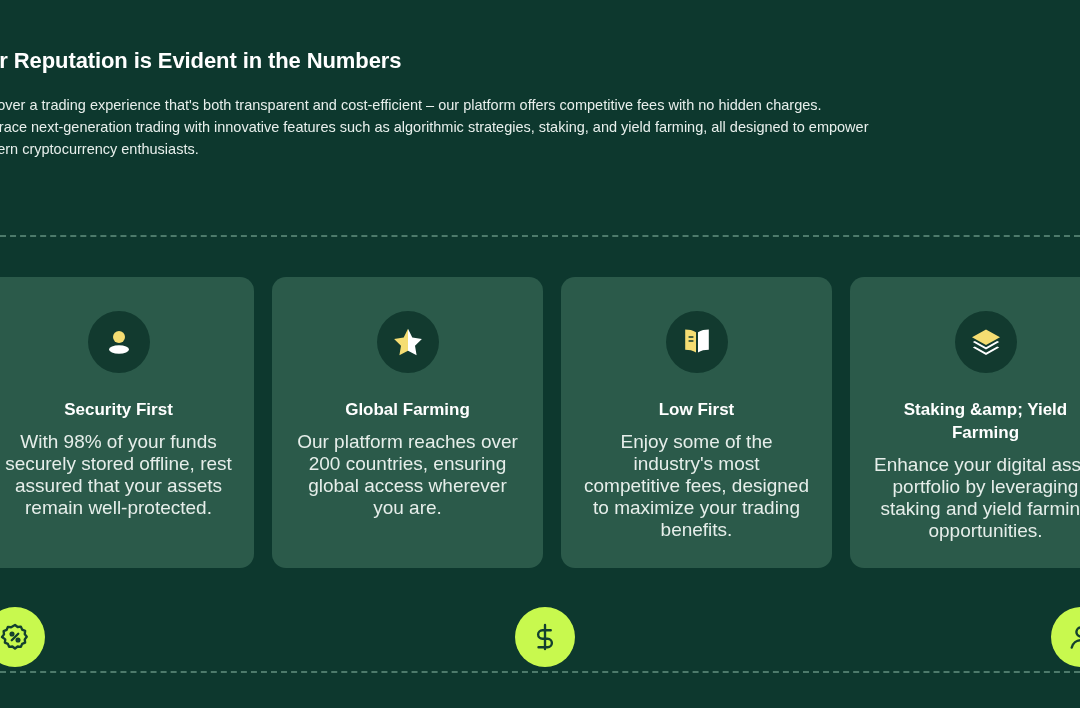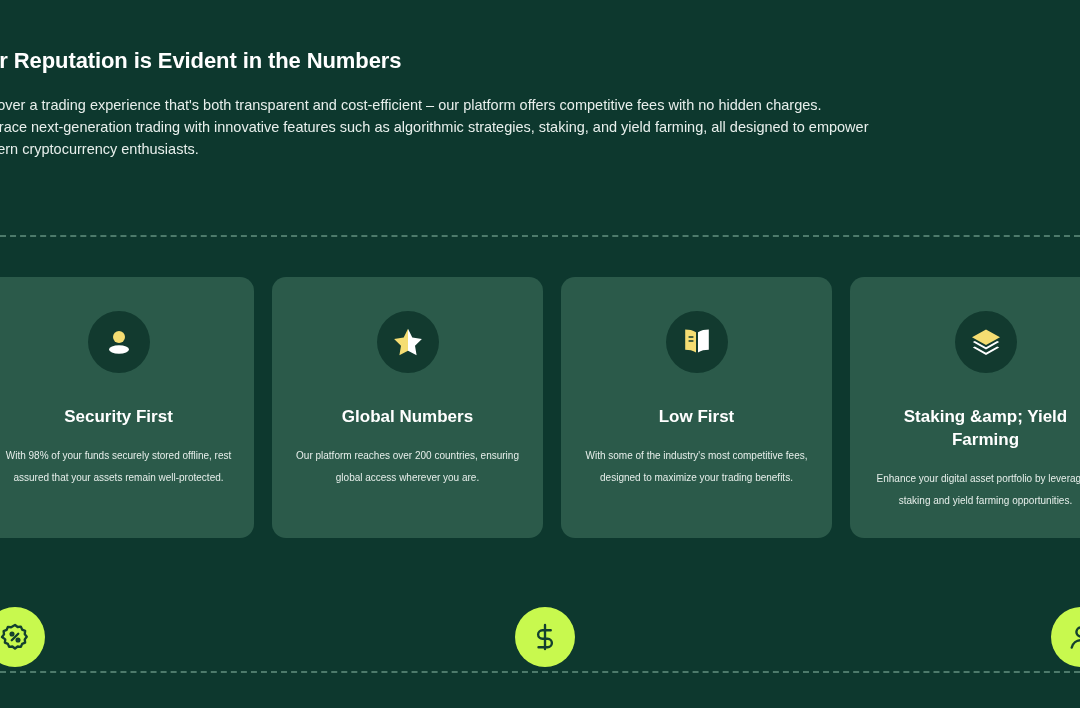--- a/index.html
+++ b/index.html
@@ -86,31 +86,31 @@
     width: 62px;
     height: 62px;
     border-radius: 50%;
     background: #123a2f;
     display: flex;
     align-items: center;
     justify-content: center;
     flex: none;
   }
   .card-title {
-    margin: 7px;
+    margin: 0;
     padding-top: 25px;
     font-size: 17px;
     line-height: 23px;
     font-weight: bold;
     color: #ffffff;
   }
   .card-desc {
     margin: 0;
     padding-top: 10px;
-    font-size: 10px;
+    font-size: 19px;
     line-height: 22px;
     color: #e6eeea;
   }
 
   
   .badges {
     position: absolute;
     top: 607px;
     left: 0;
     width: 1080px;
@@ -165,35 +165,35 @@
                 <rect x="0" y="0" width="16" height="32"></rect>
               </clipPath>
             <clipPath id="rightHalf">
                 <rect x="16" y="0" width="16" height="32"></rect>
               </clipPath>
           </defs>
           <path id="starPath" d="M16 2.8l4.3 8.7 9.6 1.4-6.9 6.8 1.6 9.6-8.6-4.5-8.6 4.5 1.6-9.6-6.9-6.8 9.6-1.4z" fill="#f5dd72" clip-path="url(#leftHalf)"></path>
           <path d="M16 2.8l4.3 8.7 9.6 1.4-6.9 6.8 1.6 9.6-8.6-4.5-8.6 4.5 1.6-9.6-6.9-6.8 9.6-1.4z" fill="#ffffff" clip-path="url(#rightHalf)"></path>
         </svg>
       </span>
-      <h3 class="card-title">Global Numbers</h3>
+      <h3 class="card-title">Global Farming</h3>
       <p class="card-desc">Our platform reaches over 200 countries, ensuring global access wherever you are.</p>
     </div>
 
     <div class="card">
       <span class="card-icon-wrap">
         <svg width="32" height="30" viewBox="0 0 32 30">
           <path d="M15 5.2C11.8 3.3 8.2 2.6 4.2 2.6v20.2c4 0 7.6 0.7 10.8 2.6z" fill="#f5dd72"></path>
           <path d="M17 5.2c3.2-1.9 6.8-2.6 10.8-2.6v20.2c-4 0-7.6 0.7-10.8 2.6z" fill="#ffffff"></path>
           <rect x="7.4" y="9.2" width="5.2" height="1.5" rx="0.7" fill="#123a2f"></rect>
           <rect x="7.4" y="13.2" width="5.2" height="1.5" rx="0.7" fill="#123a2f"></rect>
         </svg>
       </span>
       <h3 class="card-title">Low First</h3>
-      <p class="card-desc">With some of the industry's most competitive fees, designed to maximize your trading benefits.</p>
+      <p class="card-desc">Enjoy some of the industry's most competitive fees, designed to maximize your trading benefits.</p>
     </div>
 
     <div class="card">
       <span class="card-icon-wrap">
         <svg width="32" height="30" viewBox="0 0 32 30">
           <path d="M16 2.5L30 10.2 16 17.9 2 10.2z" fill="#f5dd72"></path>
           <path d="M2.8 15.1l2-1.1L16 20.2l11.2-6.2 2 1.1L16 22.6z" fill="#ffffff"></path>
           <path d="M2.8 20.6l2-1.1L16 25.7l11.2-6.2 2 1.1L16 28.1z" fill="#ffffff"></path>
         </svg>
       </span>

